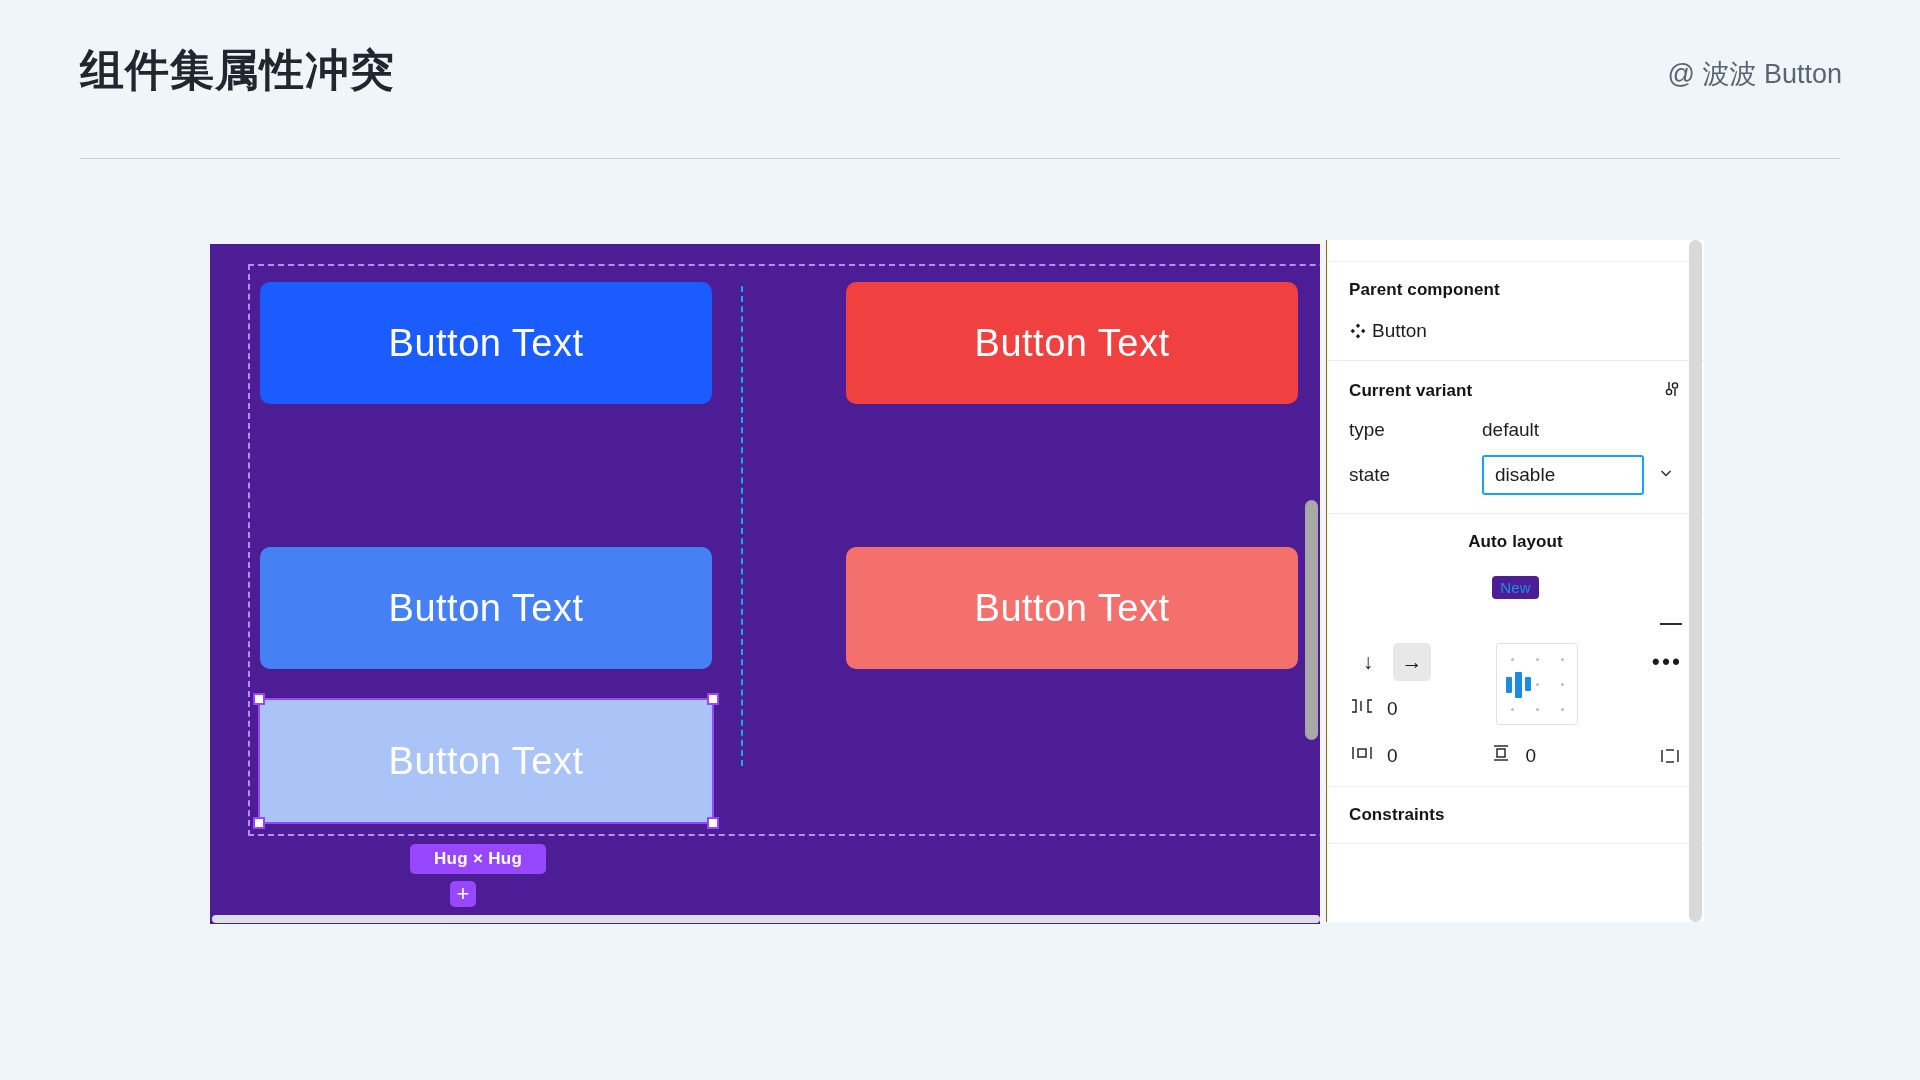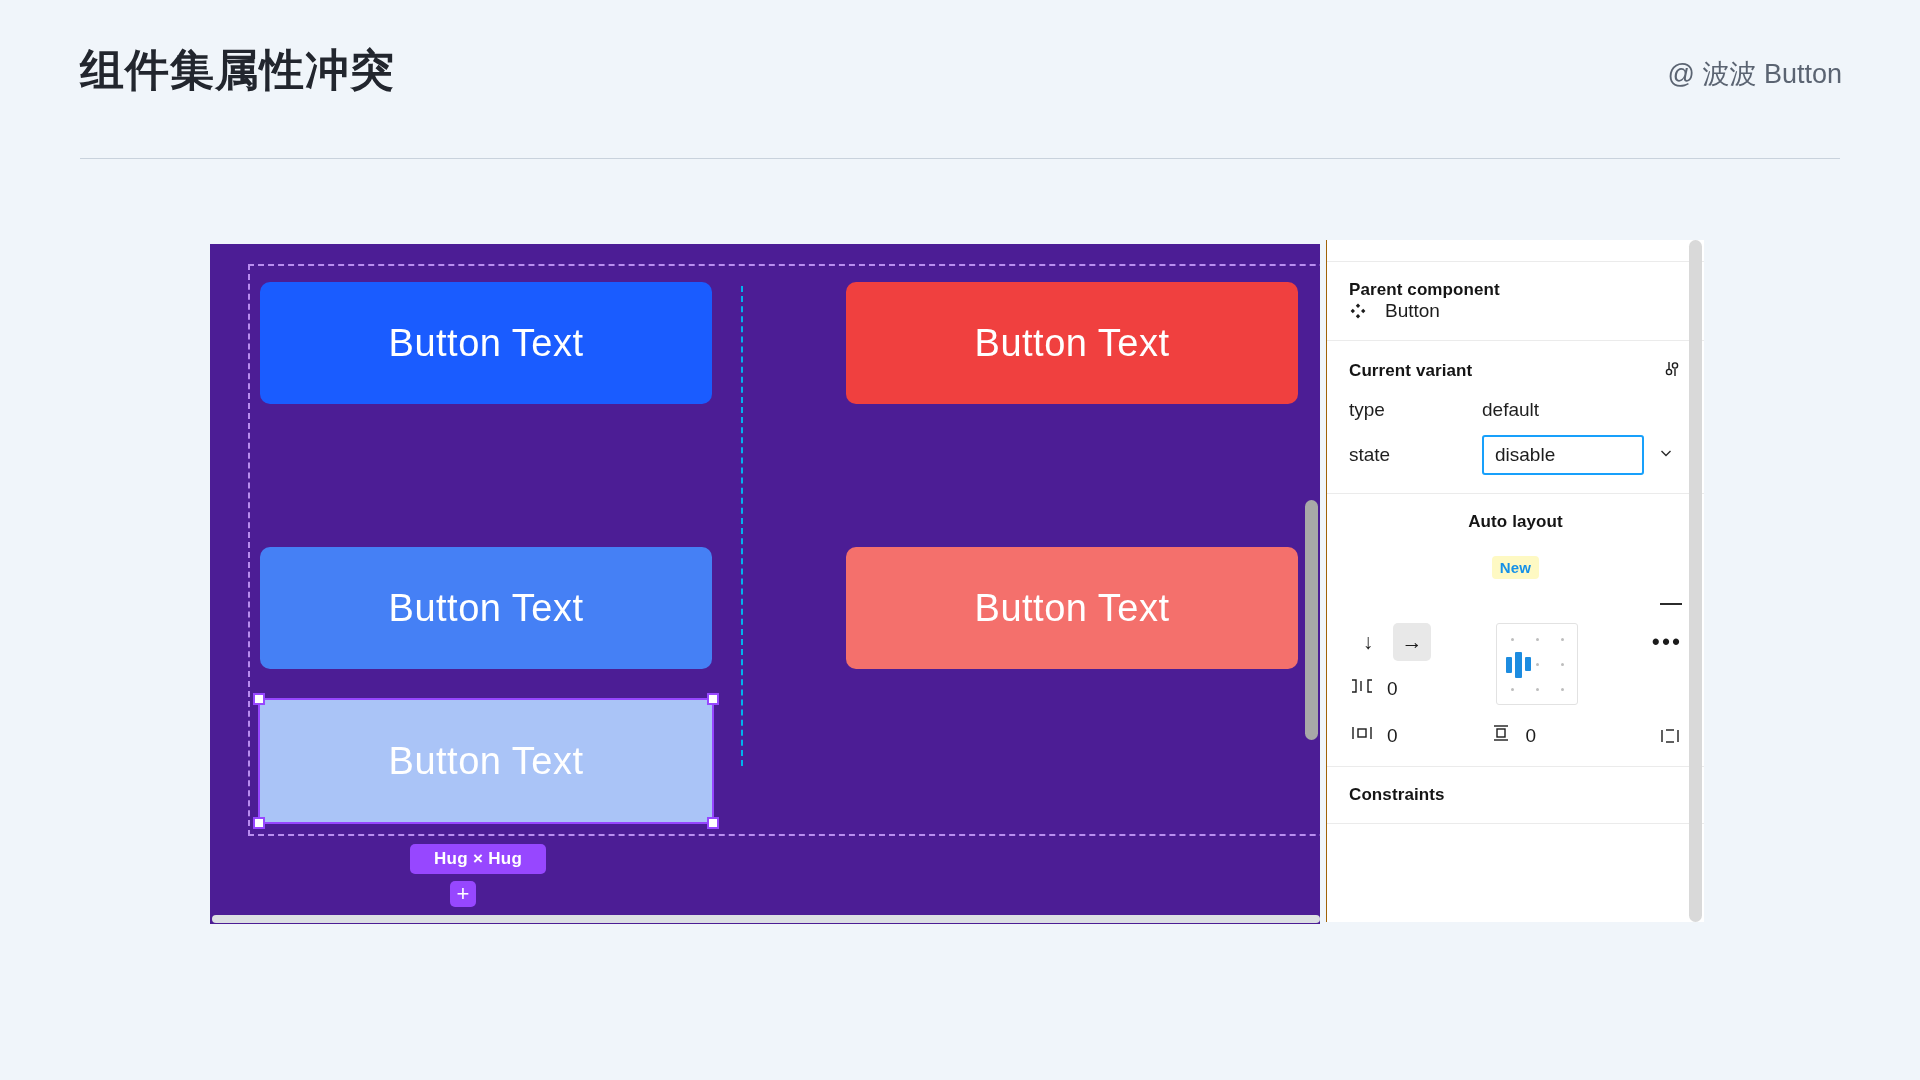--- a/index.html
+++ b/index.html
@@ -113,21 +113,21 @@
     width: 378px; height: 682px;
     background: #ffffff; overflow: hidden;
     border-left: 1px solid #a16207;
   }
   .panel-strip { height: 22px; border-bottom: 1px solid #ebebeb; }
   .section { padding: 18px 22px 18px 22px; border-bottom: 1px solid #ebebeb; }
   .sec-title {
     font-size: 17px; font-weight: 700; color: #151515; letter-spacing: .1px;
   }
 
-  .parent-row { display: flex; align-items: center; gap: 18px; }
+  .parent-row { display: flex; align-items: center; gap: 5px; margin-top: 20px; }
   .diamond-icon { width: 18px; height: 18px; display: block; }
   .parent-name { font-size: 19px; color: #1c1c1c; }
 
   .variant-head { display: flex; align-items: center; justify-content: space-between; }
   .prop-row {
     display: flex; align-items: center; margin-top: 16px;
     font-size: 19px; color: #1f1f1f;
   }
   .prop-label { width: 133px; }
   .prop-value { color: #1f1f1f; }
@@ -136,22 +136,22 @@
     width: 162px; height: 40px;
     border: 2px solid #18a0fb; border-radius: 3px;
     display: flex; align-items: center; padding-left: 11px;
     font-size: 19px; color: #1c1c1c; background: #fff;
   }
   .chev { margin-left: 14px; display: block; }
 
   
   .al-head { display: flex; align-items: center; gap: 24px; flex-direction: column; }
   .new-badge {
-    background: #fef9c3; color: #1691e8;
-    font-size: 15px; font-weight: 700;
+    background: #4c1d95; color: #1691e8;
+    font-size: 15px; font-weight: 400;
     padding: 3px 8px; border-radius: 4px; letter-spacing: .2px;
   }
   .minus {
     margin-left: auto; width: 22px; height: 2px; background: #2b2b2b;
   }
   .al-body { margin-top: 18px; display: flex; align-items: flex-start; }
   .dir-col { width: 125px; }
   .dir-row { display: flex; align-items: center; gap: 6px; }
   .dir-btn {
     width: 38px; height: 38px; border-radius: 5px;

